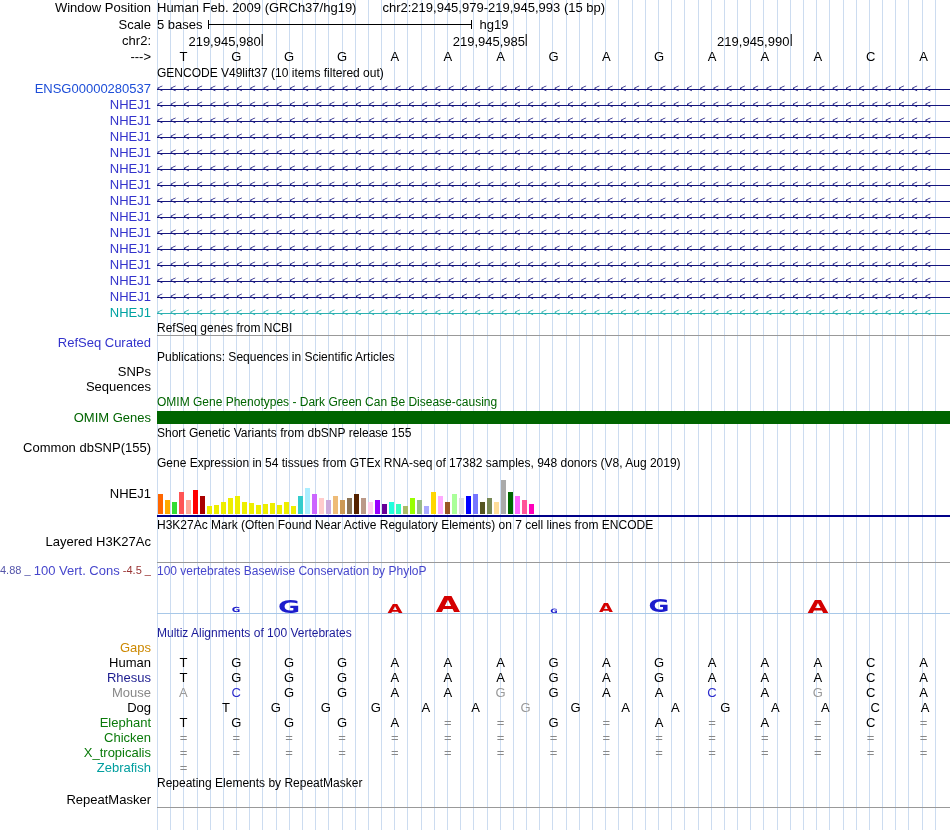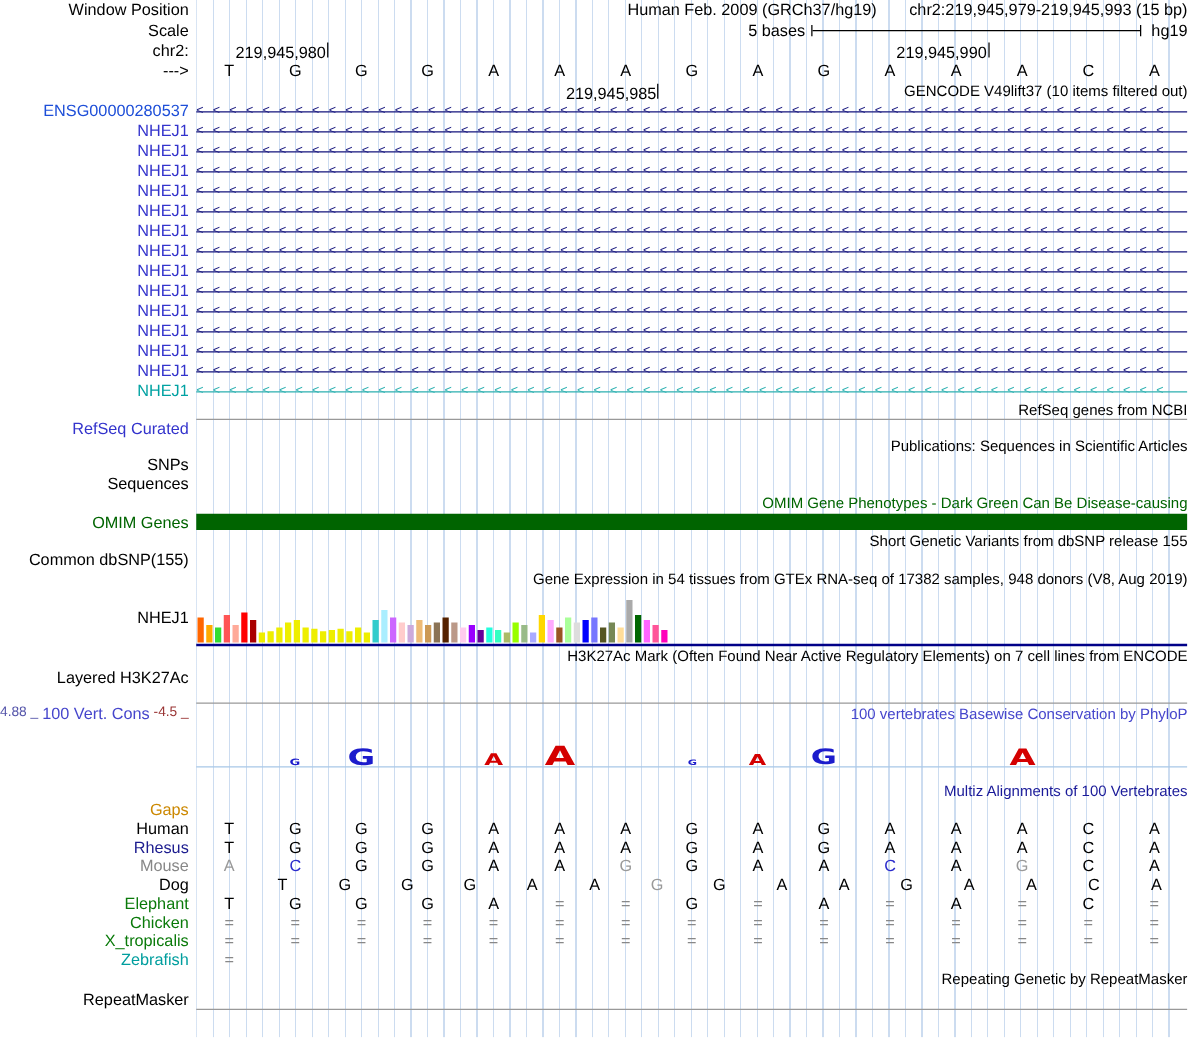--- a/index.html
+++ b/index.html
@@ -6,21 +6,21 @@
   html, body { background: #fff; }
   #gb {
     position: relative; width: 950px; height: 830px; background: #fff;
     font-family: "Liberation Sans", sans-serif; font-size: 13px; color: #000;
     overflow: hidden; line-height: 16px;
   }
   #grid { position: absolute; left: 157px; top: 0; width: 791px; height: 830px; pointer-events: none; }
   .row { position: relative; display: flex; }
   .lbl { flex: 0 0 157px; width: 157px; text-align: right; padding-right: 6px; white-space: nowrap; overflow: hidden; }
   .trk { flex: 1; position: relative; min-width: 0; }
-  .center { display: flex; align-items: center; justify-content: flex-end; }
+  .center { display: flex; align-items: center; justify-content: flex-start; }
   .ttl { font-size: 12px; white-space: nowrap; }
   .cells { display: flex; width: 100%; height: 100%; }
   .cell { flex: 1; text-align: center; }
   .scalebar { display: inline-block; width: 264px; height: 9px;
     border-left: 1px solid #000; border-right: 1px solid #000;
     background: linear-gradient(#000,#000) center / 100% 1px no-repeat; }
   .tick { position: absolute; top: 1px; transform: translateX(-100%); white-space: nowrap; }
   .tick i { display: inline-block; width: 1px; height: 12px; background: #000; vertical-align: top; margin-left: 1px; }
   .generow { height: 16px; }
   .geneline { position: absolute; left: 0; right: 0; top: 8px; height: 1px; }
@@ -59,21 +59,21 @@
       <span style="margin-right:5px">5 bases</span>
       <span class="scalebar"></span>
       <span style="margin-left:8px">hg19</span>
     </div>
   </div>
 
   <div class="row" style="height:16px">
     <div class="lbl">chr2:</div>
     <div class="trk" id="ruler">
         <div class="tick" style="left: 13.3333%;"><span>219,945,980</span><i></i></div>
-        <div class="tick" style="left: 46.6667%; margin-top: 33px;"><span>219,945,985</span><i></i></div>
+        <div class="tick" style="left: 46.6667%;"><span>219,945,985</span><i></i></div>
         <div class="tick" style="left: 80%;"><span>219,945,990</span><i></i></div>
       </div>
   </div>
 
   <div class="row" style="height:16px">
     <div class="lbl">---&gt;</div>
     <div class="trk">
         <div class="cells" id="bases">
           <span class="cell">T</span>
           <span class="cell">G</span>
@@ -529,21 +529,21 @@
             <span class="cell"></span>
             <span class="cell"></span>
             <span class="cell"></span>
           </div>
         </div>
       </div>
     </div>
 
   <div class="row" style="height:17px;line-height:17px">
     <div class="lbl"></div>
-    <div class="trk center ttl">Repeating Genetic by RepeatMasker</div>
+    <div class="trk center ttl">Repeating Elements by RepeatMasker</div>
   </div>
   <div class="row" style="height:15px;line-height:15px">
     <div class="lbl">RepeatMasker</div>
     <div class="trk"></div>
   </div>
 
   <div class="row" style="height:23px">
     <div class="lbl"></div>
     <div class="trk sep-top"></div>
   </div>

